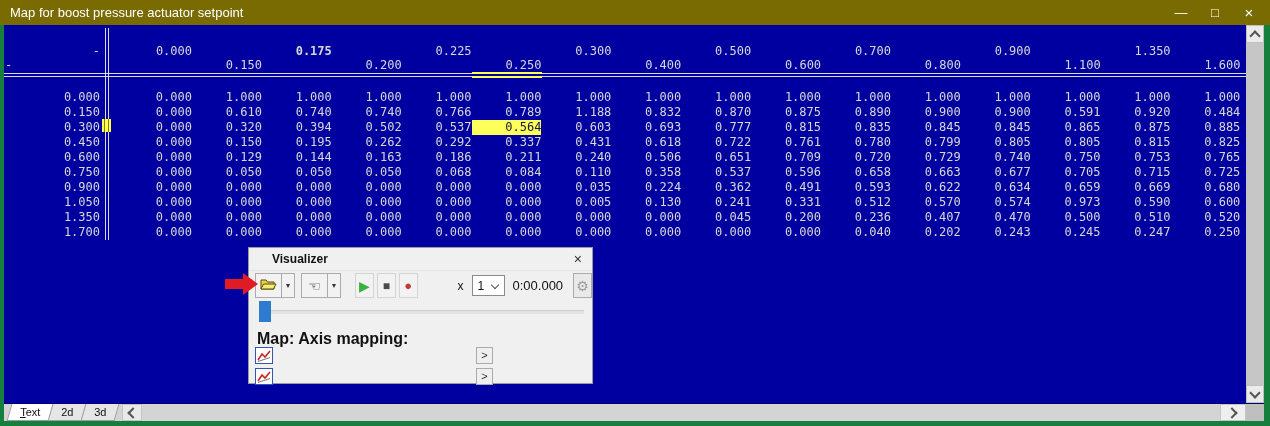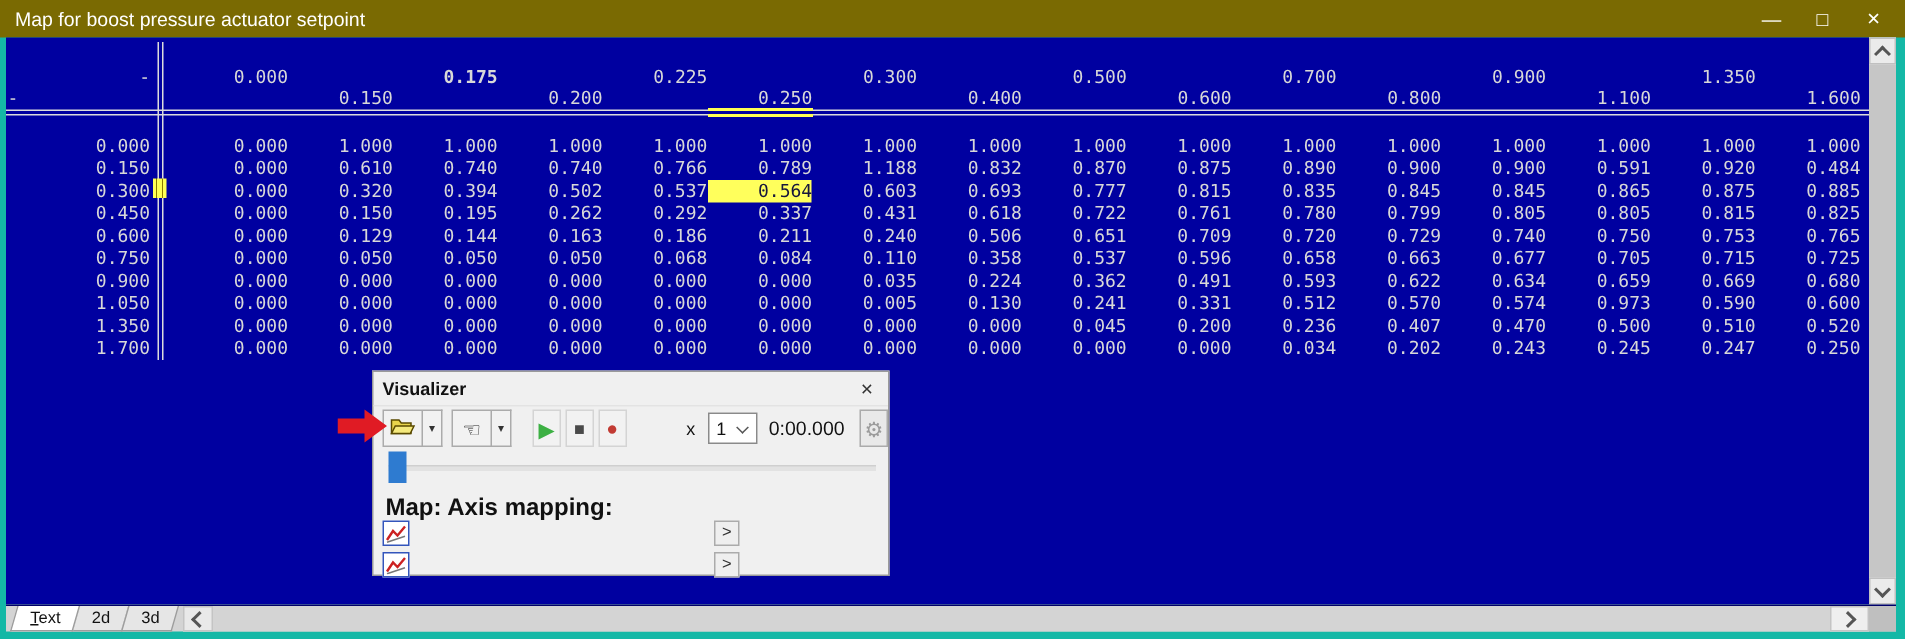--- a/index.html
+++ b/index.html
@@ -1,17 +1,17 @@
 <!DOCTYPE html>
 <html><head>
 <meta charset="utf-8">
 <style>
   html,body{margin:0;padding:0;width:1270px;height:426px;overflow:hidden;
     font-family:"Liberation Sans",sans-serif;}
-  .window{position:relative;width:1270px;height:426px;background:#14b8a6;}
+  .window{position:relative;width:1270px;height:426px;background:#15803d;}
   
   .titlebar{position:absolute;left:0;top:0;width:100%;height:25px;background:#7A6A02;
     display:flex;align-items:center;color:#fff;font-size:13px;}
   .title{margin-left:10px;white-space:nowrap;}
   .win-controls{position:absolute;right:4px;top:0;height:25px;display:flex;}
   .winbtn{width:34px;height:25px;display:flex;align-items:center;justify-content:center;
     color:#fff;font-size:13px;cursor:default;}
   .winbtn.close{font-size:15px;}
   
   .content{position:absolute;left:4px;top:25px;width:1242px;height:378px;background:#0000A0;
@@ -32,21 +32,21 @@
   #grid{position:absolute;left:0;top:65px;width:1242px;}
   .trow{display:flex;height:15px;line-height:15px;}
   .rh{width:96px;text-align:right;}
   .sp{width:22.1px;}
   .c{width:69.9px;text-align:right;}
   .c.sel{background:#FFFF5C;color:#16163C;}
   
   .dialog{position:absolute;left:244px;top:222px;width:345px;height:137px;background:#F0F0F0;
     border:1px solid #9A9A9A;font-family:"Liberation Sans",sans-serif;color:#111;z-index:5;box-sizing:border-box;}
   .dlg-title{height:22px;display:flex;align-items:center;border-bottom:1px solid #E3E3E3;}
-  .dlg-title-text{margin-left:6px;font-weight:bold;font-size:12px;}
+  .dlg-title-text{margin-left:23px;font-weight:bold;font-size:12px;}
   .dlg-close{margin-left:auto;margin-right:10px;font-size:14px;color:#333;cursor:default;}
   .dlg-toolbar{position:absolute;left:0;top:24px;width:100%;height:27px;display:flex;align-items:center;}
   .btn{height:25px;background:#F2F2F2;border:1px solid #ABABAB;display:flex;align-items:center;
     justify-content:center;box-sizing:border-box;}
   .btn.main{width:27px;}
   .drop{width:13px;height:25px;background:#F2F2F2;border:1px solid #ABABAB;border-left:none;
     display:flex;align-items:center;justify-content:center;font-size:8px;color:#333;box-sizing:border-box;}
   .split{display:flex;margin-left:6px;}
   .flat{width:26px;border-color:#D4D4D4;margin-left:3px;}
   .ic-play{color:#3CB043;font-size:14px;} .ic-stop{color:#4A4A4A;font-size:12px;}
@@ -324,21 +324,21 @@
           <span class="c">0.000</span>
           <span class="c">0.000</span>
           <span class="c">0.000</span>
           <span class="c">0.000</span>
           <span class="c">0.000</span>
           <span class="c">0.000</span>
           <span class="c">0.000</span>
           <span class="c">0.000</span>
           <span class="c">0.000</span>
           <span class="c">0.000</span>
-          <span class="c">0.034</span>
+          <span class="c">0.040</span>
           <span class="c">0.202</span>
           <span class="c">0.243</span>
           <span class="c">0.245</span>
           <span class="c">0.247</span>
           <span class="c">0.250</span>
         </div>
       </div>
 
     <div class="dialog">
       <div class="dlg-title">

